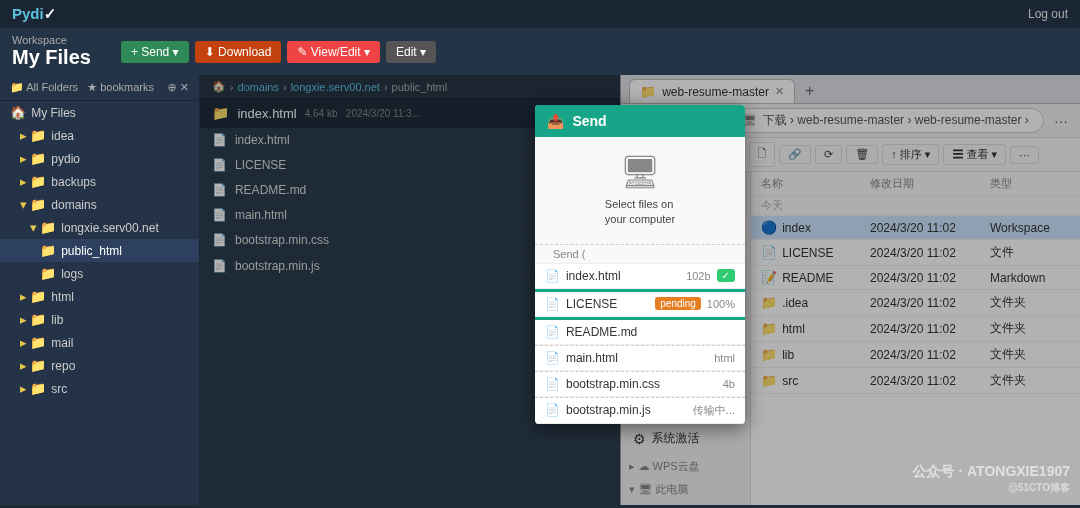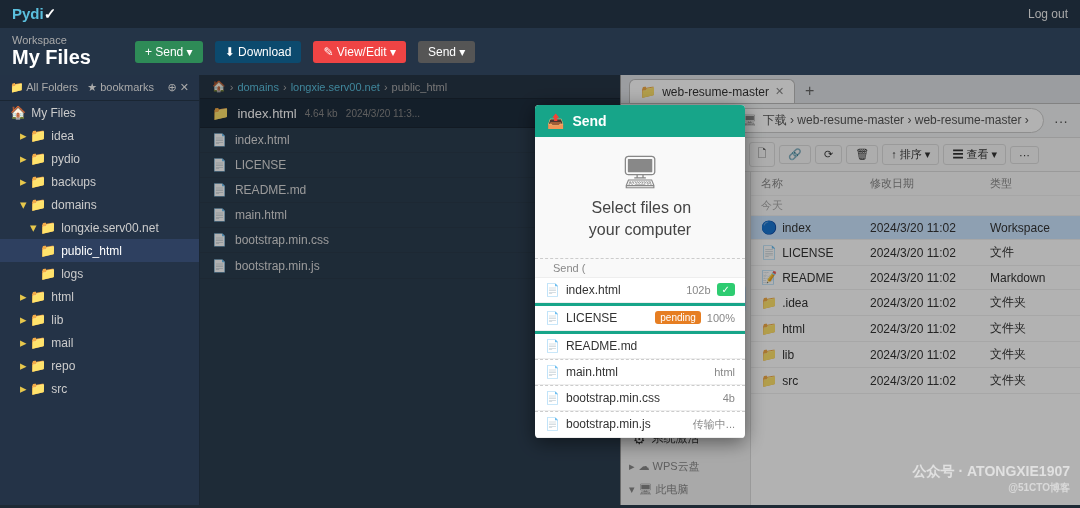--- a/index.html
+++ b/index.html
@@ -32,34 +32,34 @@
     .sub-bar {
       background: #243447;
       height: 47px;
       display: flex;
       align-items: center;
       padding: 0 12px;
       gap: 10px;
     }
     .workspace-label { color: #aaa; font-size: 11px; display: block; }
     .my-files-title { color: #fff; font-size: 20px; font-weight: bold; }
-    .toolbar-btns { display: flex; gap: 12px; margin-left: 34px; }
+    .toolbar-btns { display: flex; gap: 6px; margin-left: 20px; }
     .toolbar-btn {
       background: #2e8b57;
       color: #fff;
       border: none;
       border-radius: 3px;
       padding: 4px 10px;
       font-size: 12px;
       cursor: pointer;
       display: flex;
       align-items: center;
       gap: 4px;
     }
-    .toolbar-btn.blue { background: #0c4a6e; }
+    .toolbar-btn.blue { background: #c2410c; }
     .toolbar-btn.teal { background: #ef4444; }
     .toolbar-btn.gray { background: #555; }
 
     
     .main-layout {
       display: flex;
       height: calc(508px - 78px);
     }
 
     
@@ -171,21 +171,21 @@
     .upload-area {
       display: flex;
       flex-direction: column;
       align-items: center;
       justify-content: center;
       padding: 16px;
       border-bottom: 1px dashed #ccc;
       background: #f9f9f9;
     }
     .upload-icon { font-size: 32px; color: #888; margin-bottom: 6px; }
-    .upload-text { font-size: 16px; color: #444; text-align: right; line-height: 1.4; }
+    .upload-text { font-size: 11px; color: #444; text-align: left; line-height: 1.4; }
     .file-list-dialog {
       max-height: 160px;
       overflow-y: auto;
     }
     .dialog-file-item {
       display: flex;
       align-items: center;
       padding: 5px 10px;
       border-bottom: 1px solid #eee;
       font-size: 12px;
@@ -413,21 +413,21 @@
 
 <div class="sub-bar">
   <div>
     <span class="workspace-label">Workspace</span>
     <span class="my-files-title">My Files</span>
   </div>
   <div class="toolbar-btns">
     <button class="toolbar-btn">+ Send ▾</button>
     <button class="toolbar-btn blue">⬇ Download</button>
     <button class="toolbar-btn teal">✎ View/Edit ▾</button>
-    <button class="toolbar-btn gray">Send ▾</button>
+    <button class="toolbar-btn gray">Edit ▾</button>
   </div>
 </div>
 
 <div class="main-layout">
 
   <div class="sidebar">
     <div class="sidebar-header">
       <span>📁 All Folders &nbsp; ★ bookmarks</span>
       <span>⊕ ✕</span>
     </div>

